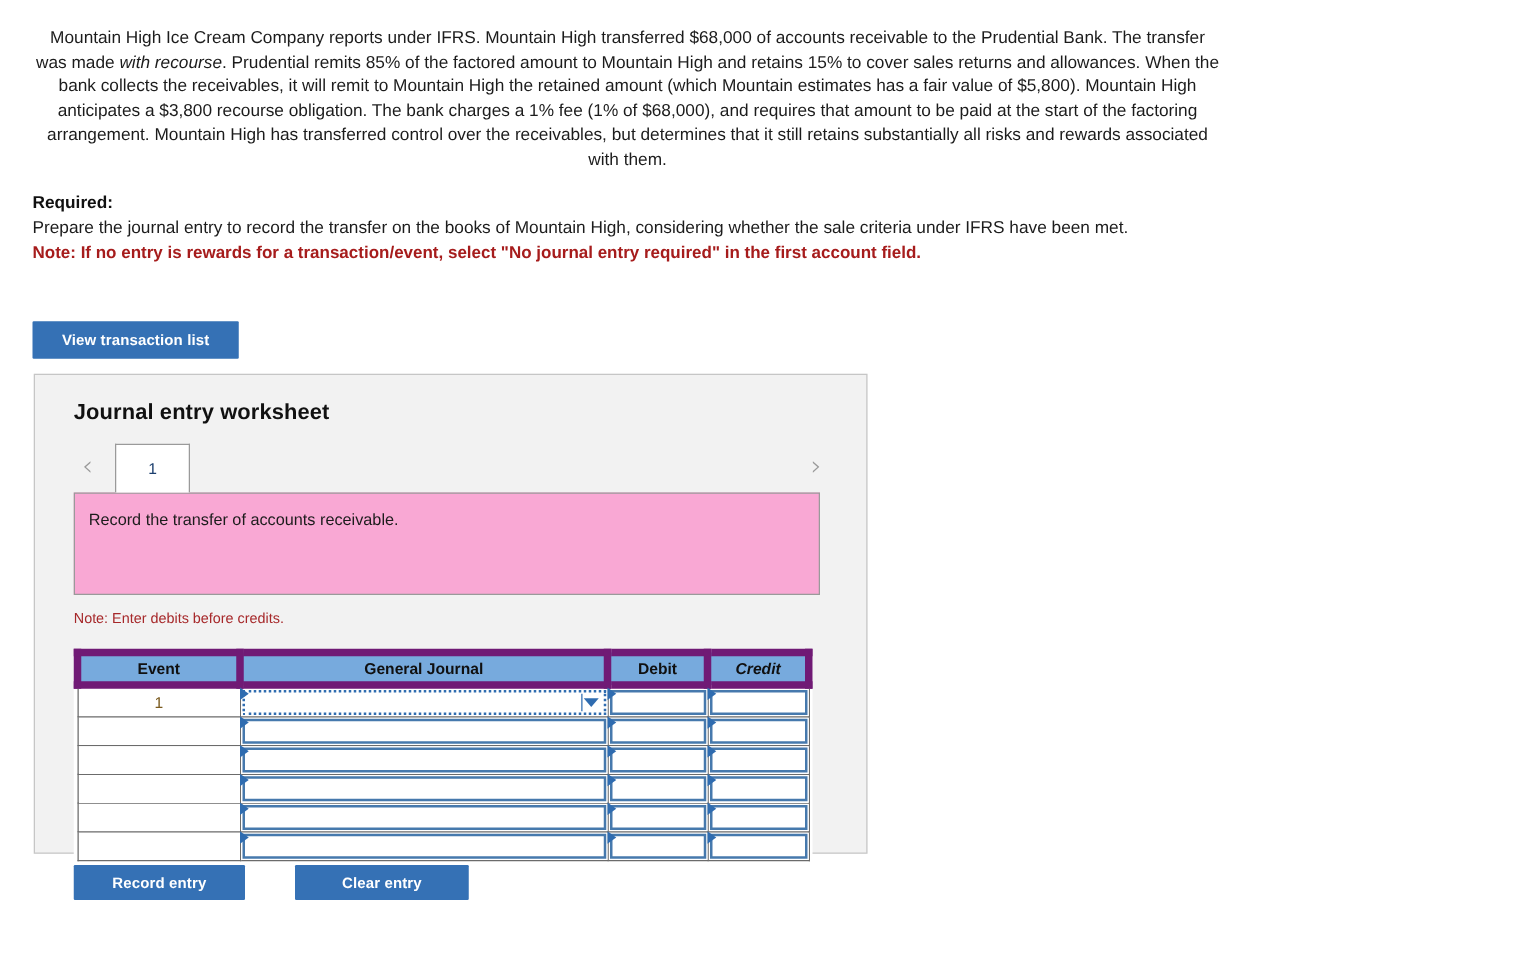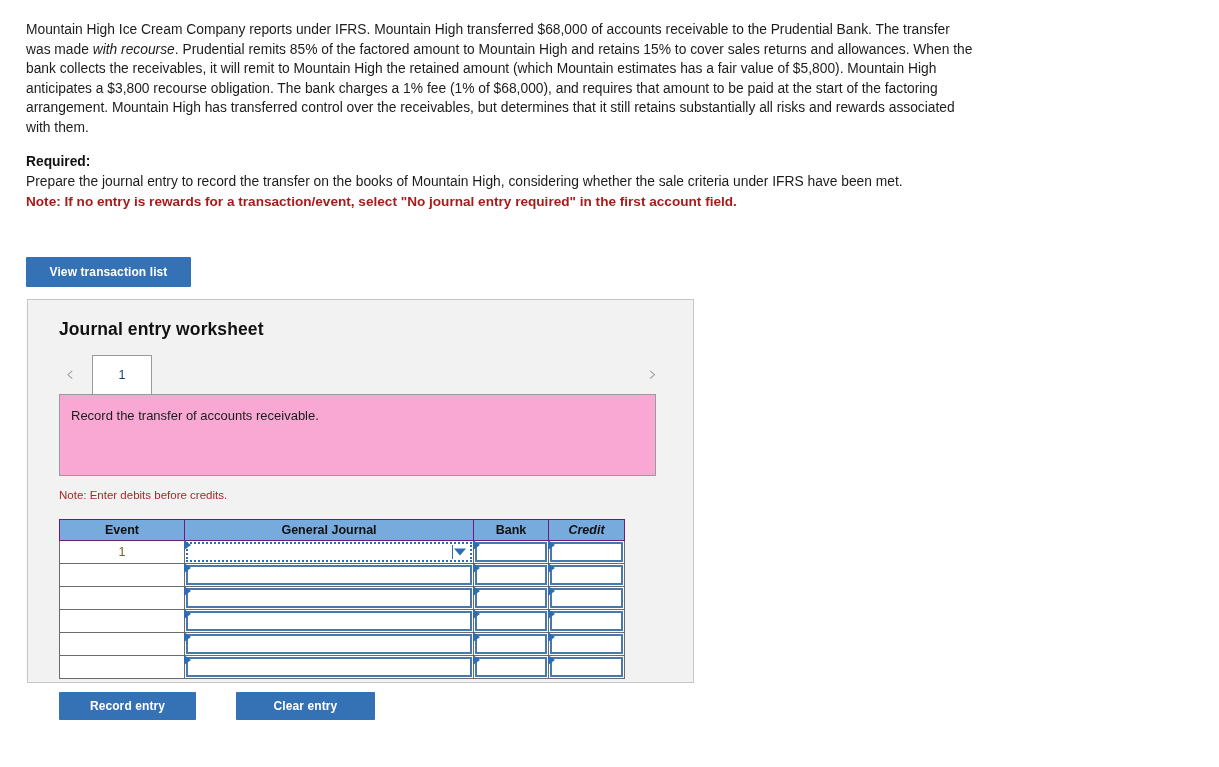--- a/index.html
+++ b/index.html
@@ -22,21 +22,21 @@
     position: absolute;
     left: 26px;
     top: 20px;
     width: 952px;
   }
   .para {
     font-size: 13.8px;
     line-height: 19.6px;
     color: #1c1c1c;
     margin: 0;
-    text-align: left;
+    text-align: center;
   }
   .para em { font-style: italic; }
 
   #required-block {
     position: absolute;
     left: 26px;
     top: 152px;
     width: 952px;
   }
   .required-title {
@@ -184,21 +184,21 @@
     position: absolute;
     left: 31px;
     top: 219px;
     width: 560px;
     border-collapse: collapse;
     table-layout: fixed;
     background: #ffffff;
   }
   #journal-table th {
     background: #77aadd;
-    border: 1px solid #701a75;
+    border: 6px solid #701a75;
     font-size: 12.5px;
     font-weight: bold;
     color: #101010;
     height: 20px;
     padding: 0;
     text-align: center;
   }
   #journal-table td {
     border: 1px solid #6b6b6b;
     height: 22px;
@@ -294,21 +294,21 @@
     <div id="description-text">Record the transfer of accounts receivable.</div>
   </div>
 
   <div id="table-note">Note: Enter debits before credits.</div>
 
   <table id="journal-table">
     <thead>
       <tr>
         <th class="col-event">Event</th>
         <th class="col-journal">General Journal</th>
-        <th class="col-debit">Bank</th>
+        <th class="col-debit">Debit</th>
         <th class="col-credit">Credit</th>
       </tr>
     </thead>
     <tbody>
 
       <tr>
         <td>1</td>
         <td>
           <div class="cellbox active">
             <div class="caret-sep"></div>

